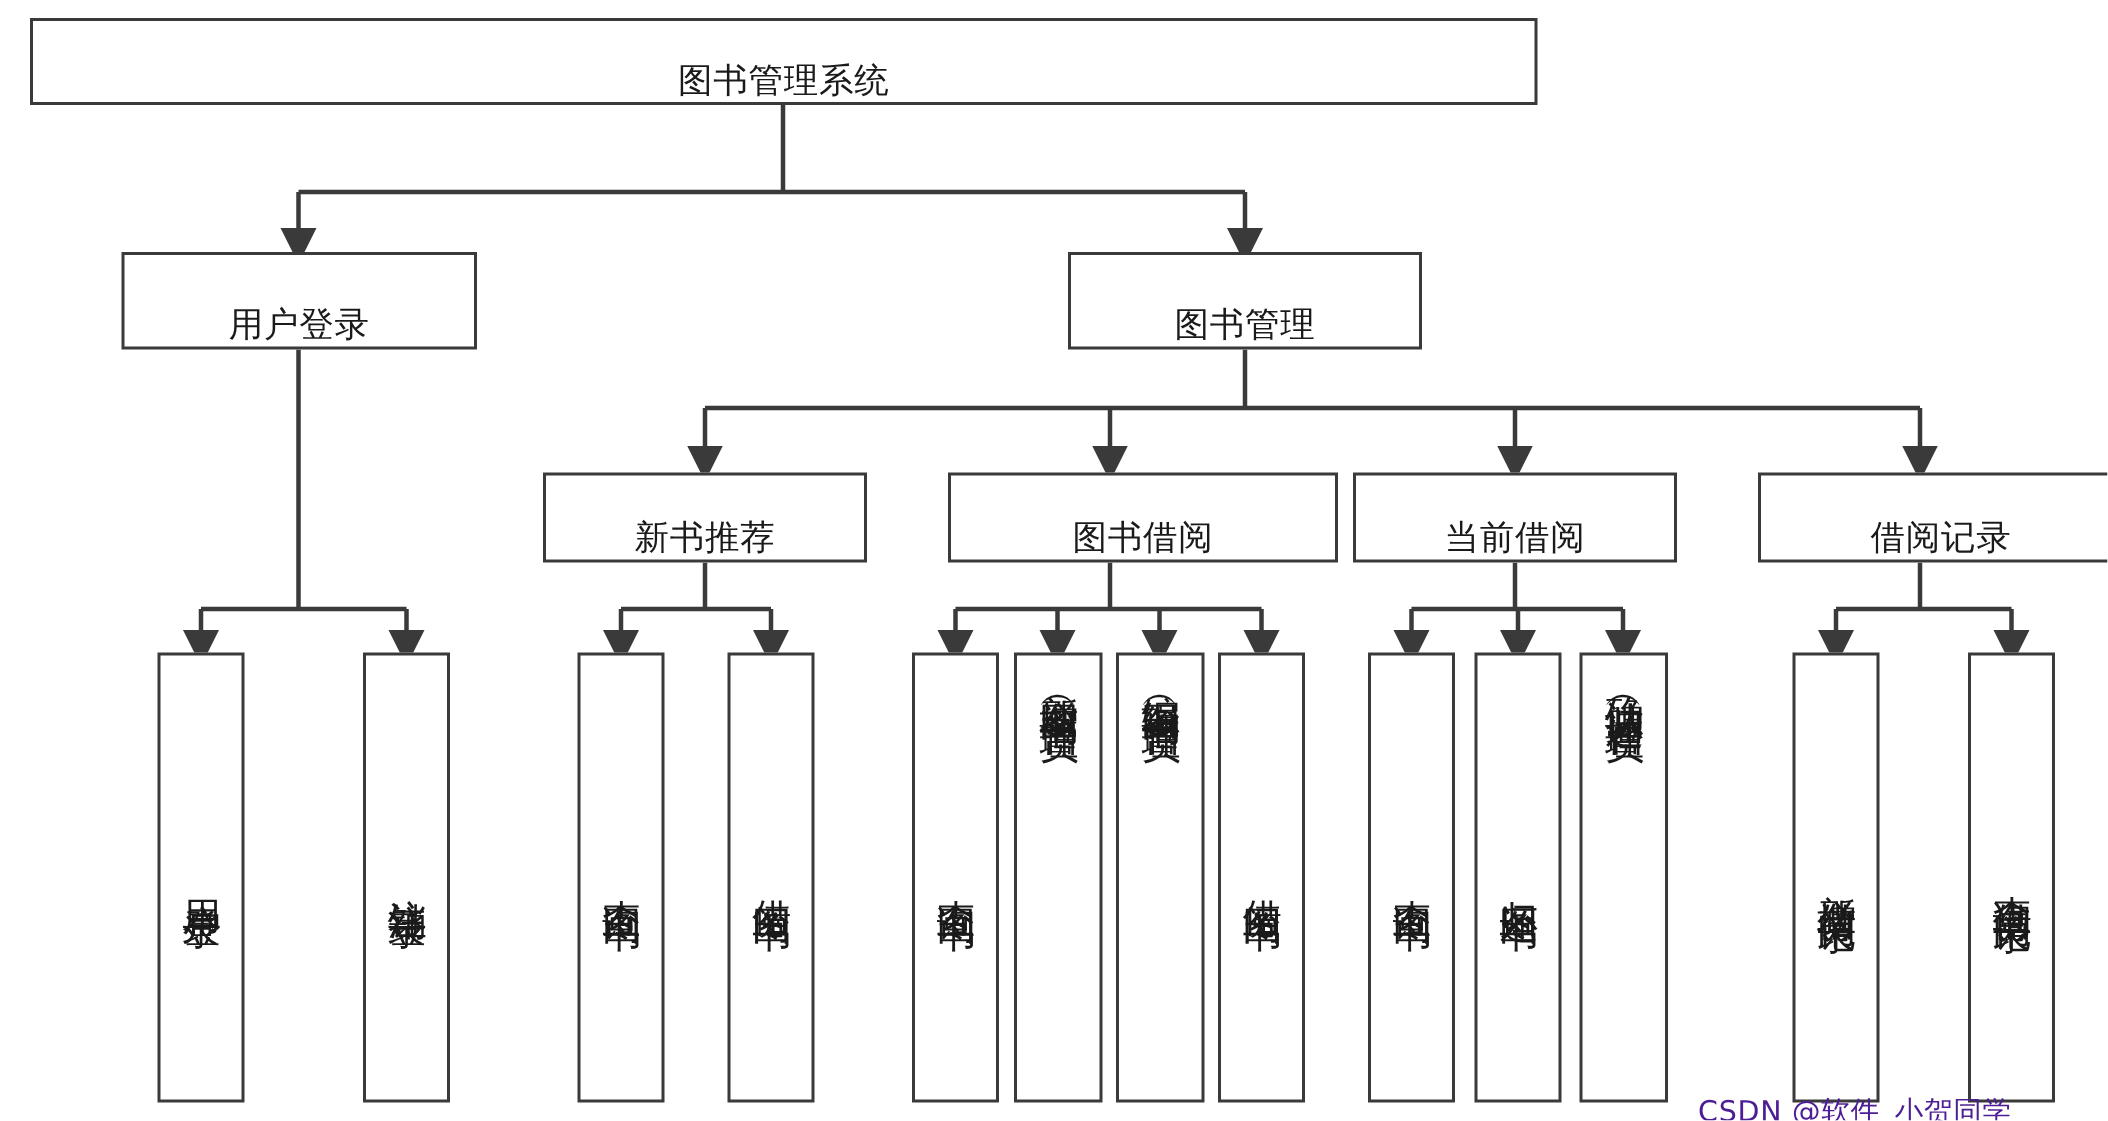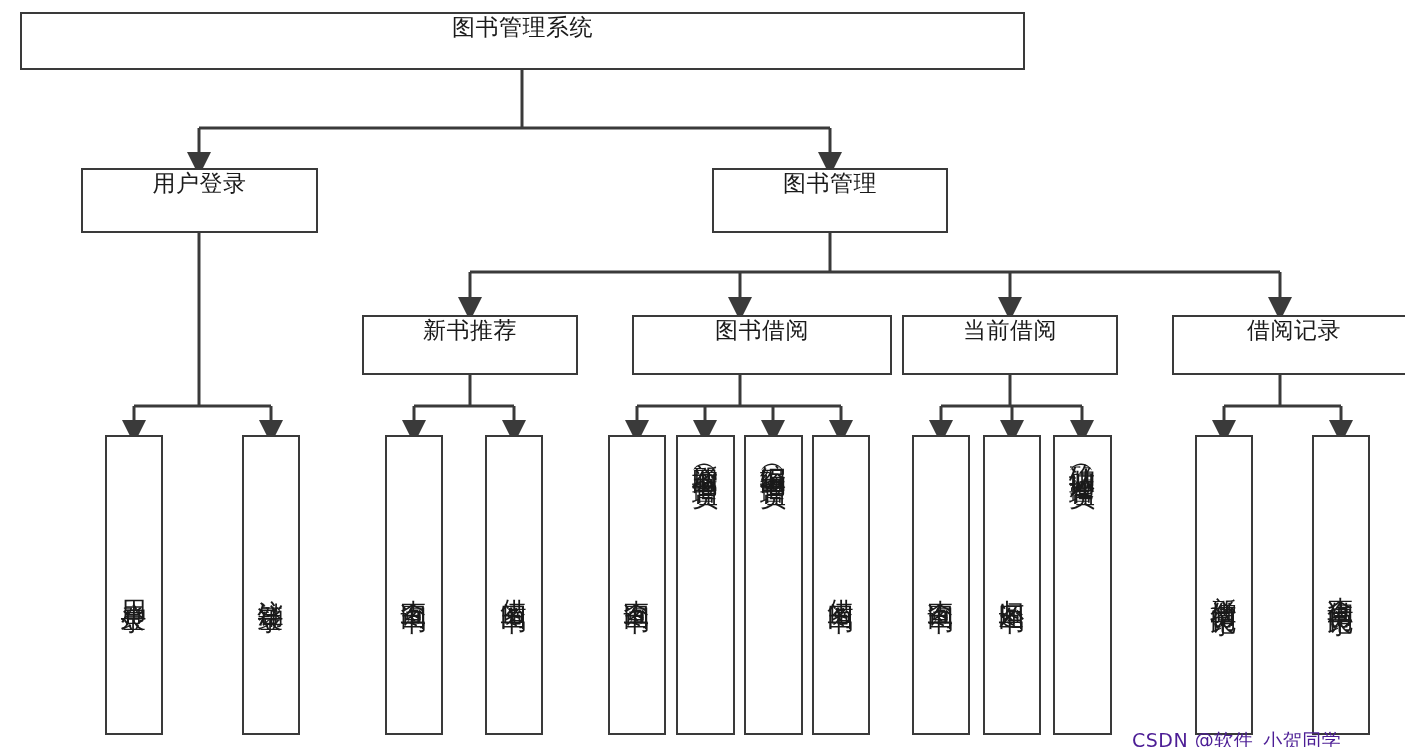--- a/index.html
+++ b/index.html
@@ -23,21 +23,21 @@
     top: 0;
     width: 1405px;
     height: 747px;
   }
   .node {
     position: absolute;
     box-sizing: border-box;
     background: #ffffff;
     border: 2.5px solid #3a3a3a;
     display: flex;
-    align-items: flex-start;
+    align-items: flex-end;
     justify-content: center;
     color: #1a1a1a;
   }
   .node .label {
     display: block;
     text-align: center;
     line-height: 1.18;
     white-space: nowrap;
   }
   .node.horiz .label {

